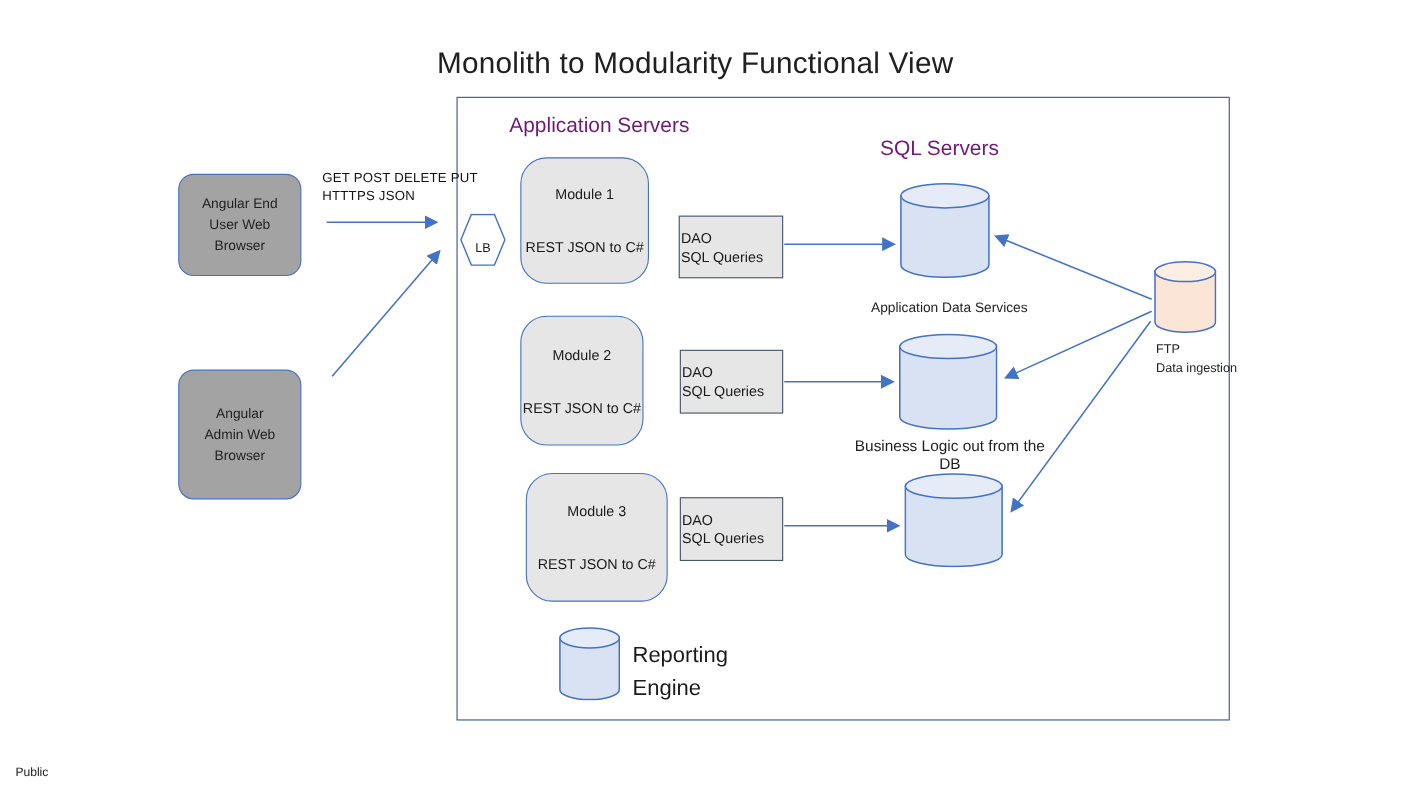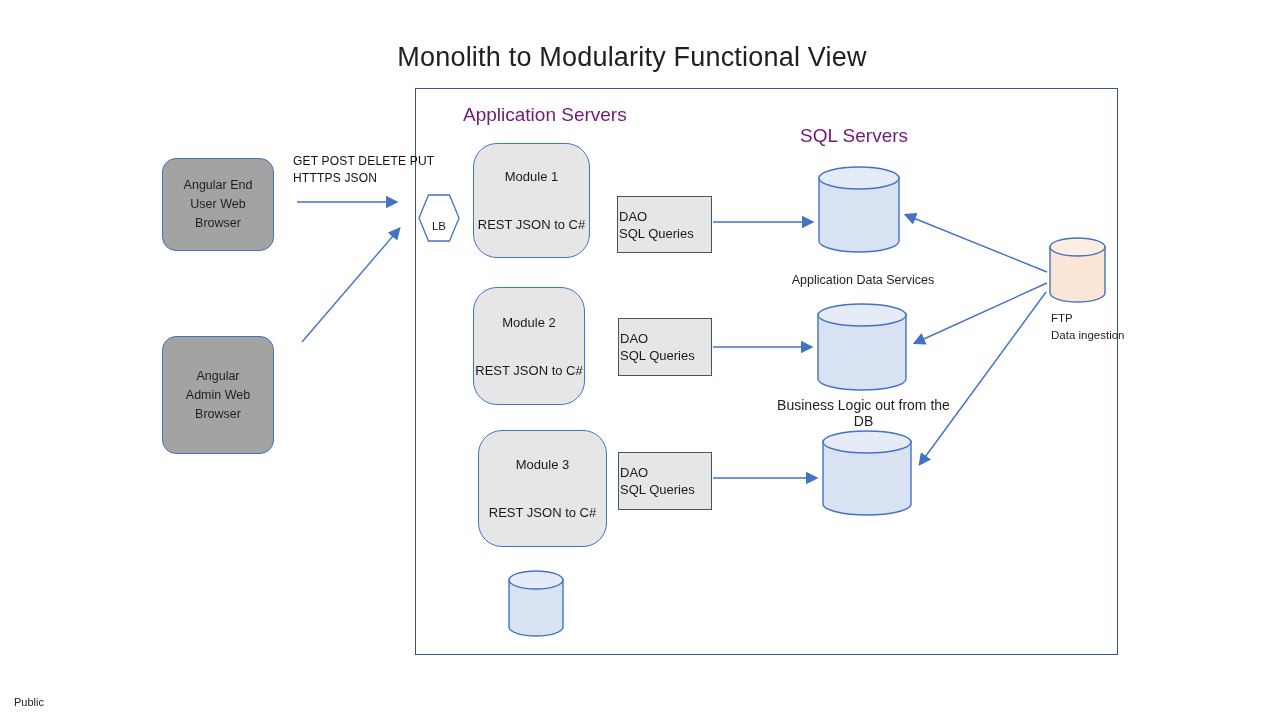--- a/index.html
+++ b/index.html
@@ -161,20 +161,22 @@
   </div>
   <div class="ftp-label">FTP
 Data ingestion</div>
 
   <div class="cyl rep-cyl">
     <svg width="56" height="67" viewBox="0 0 56 67">
       <path d="M1 10 L1 57 A27 9 0 0 0 55 57 L55 10 Z" fill="#D9E2F3" stroke="#4472C4" stroke-width="1.4"></path>
       <ellipse cx="28" cy="10" rx="27" ry="9" fill="#E5EBF7" stroke="#4472C4" stroke-width="1.4"></ellipse>
     </svg>
   </div>
+  <div class="reporting-label">Reporting
+Engine</div>
 
   <div class="footer-note">Public</div>
 
   <svg class="connector-layer" width="1280" height="720" viewBox="0 0 1280 720">
     <defs>
       <marker id="arr" viewBox="0 0 10 10" refX="8" refY="5" markerWidth="9" markerHeight="9" orient="auto-start-reverse">
         <path d="M0 0 L10 5 L0 10 z" fill="#4472C4"></path>
       </marker>
     </defs>
     <g stroke="#4472C4" stroke-width="1.4" fill="none">

